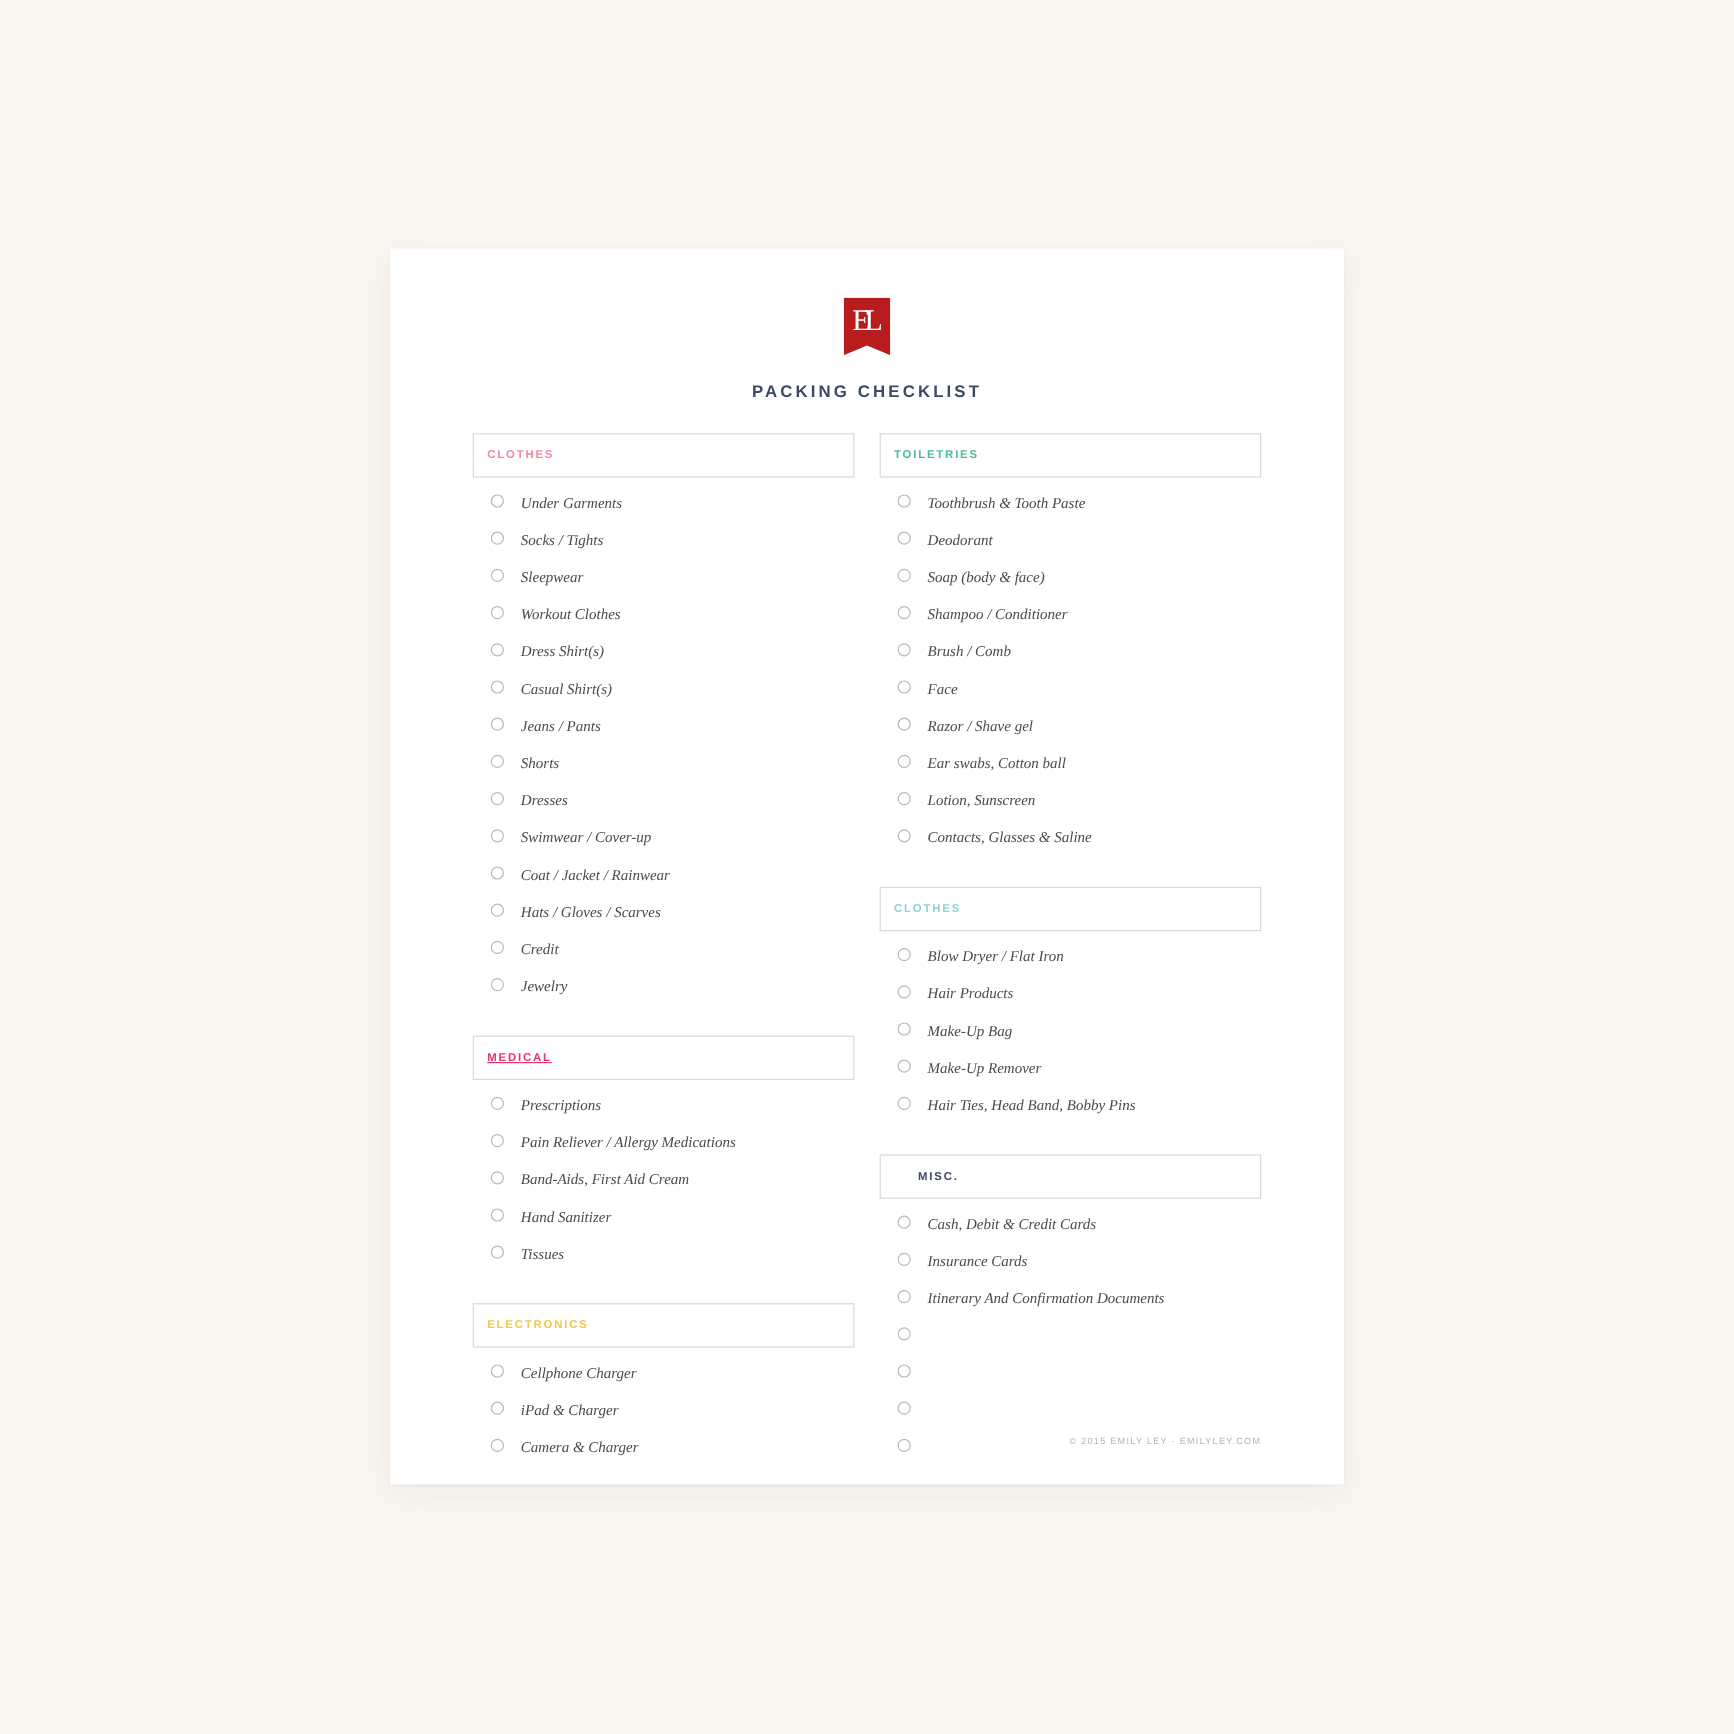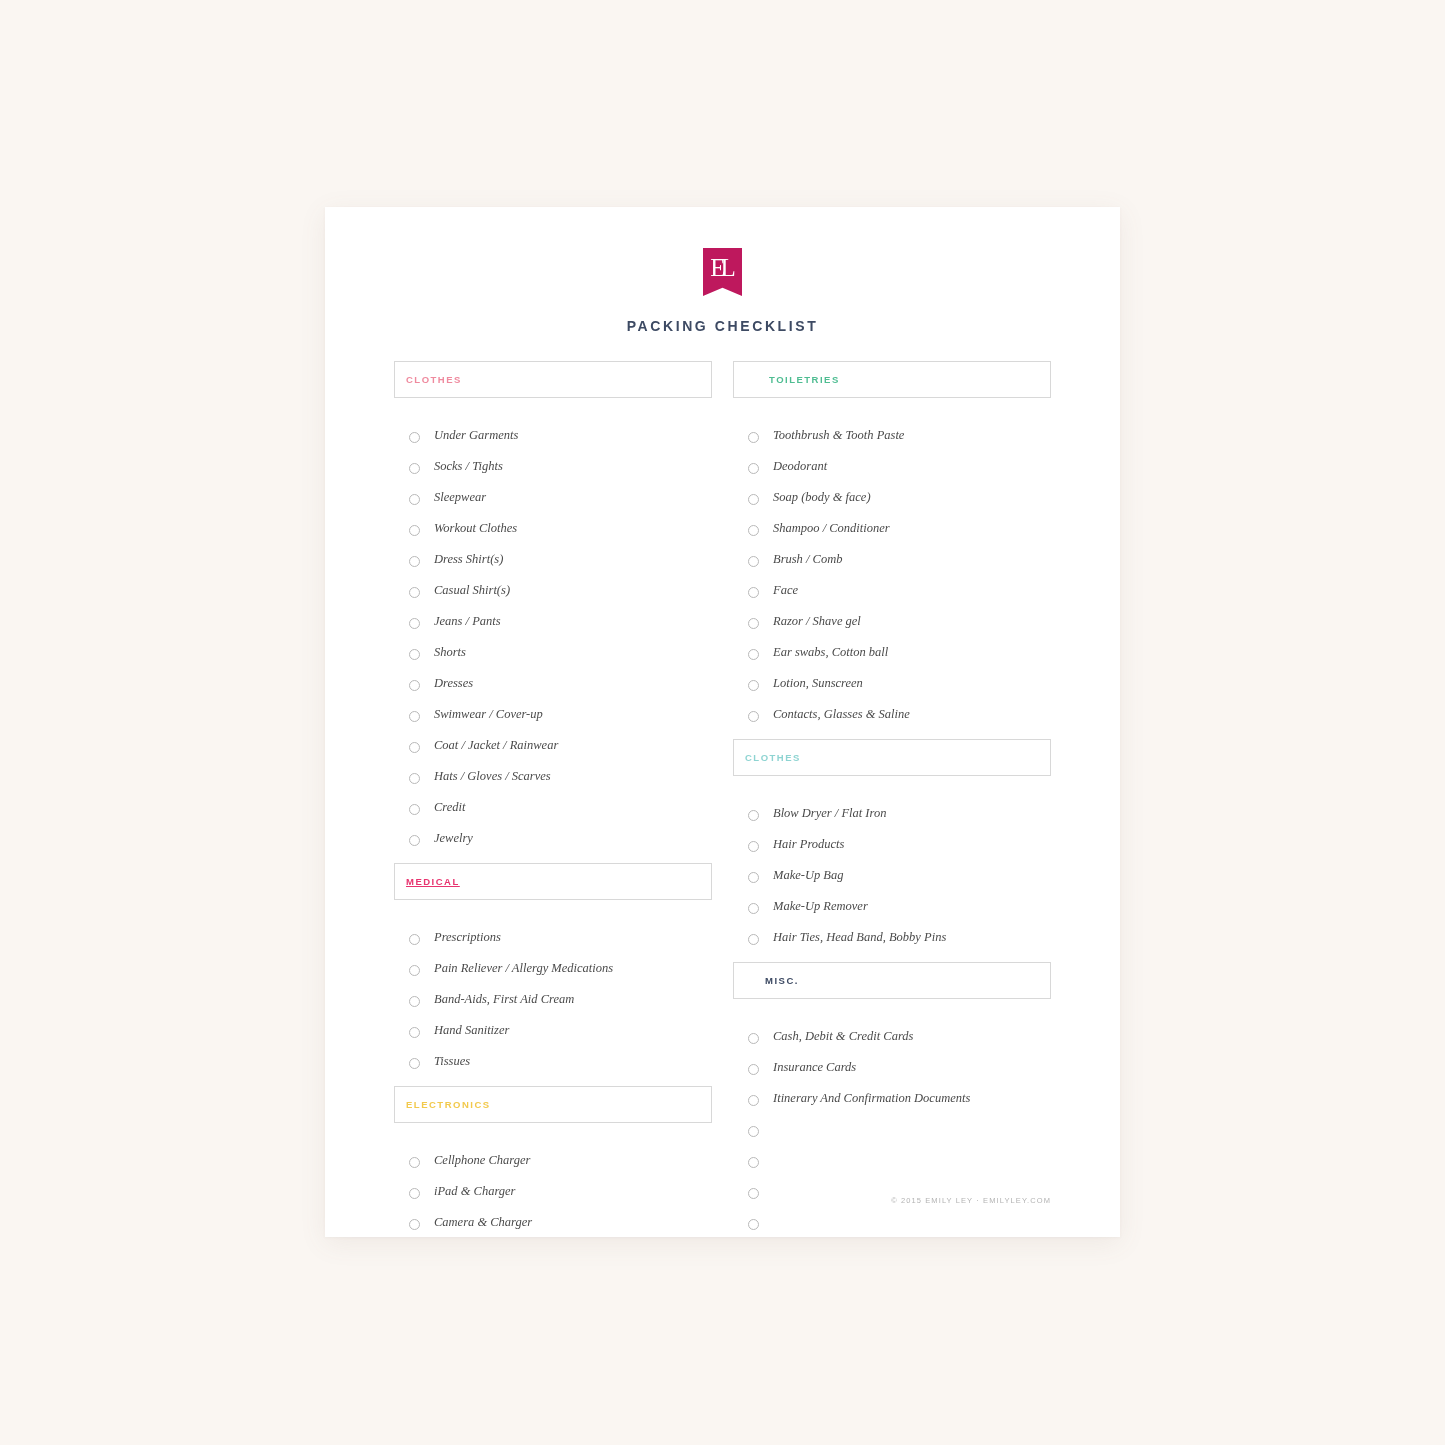--- a/index.html
+++ b/index.html
@@ -30,21 +30,21 @@
   
   #masthead {
     padding-top: 41px;
     text-align: center;
   }
   #logo-ribbon {
     position: relative;
     width: 39px;
     height: 48px;
     margin: 0 auto;
-    background: #be185d;
+    background: #b91c1c;
     -webkit-clip-path: polygon(0 0, 100% 0, 100% 100%, 50% 83%, 0 100%);
     clip-path: polygon(0 0, 100% 0, 100% 100%, 50% 83%, 0 100%);
   }
   #logo-monogram {
     position: absolute;
     left: 0;
     right: 0;
     top: 5px;
     font-family: "Liberation Serif", serif;
     font-size: 25px;
@@ -84,32 +84,32 @@
     box-sizing: border-box;
   }
   .section-title {
     font-size: 9.5px;
     font-weight: bold;
     letter-spacing: 1.5px;
   }
   .t-clothes     { color: #ef8a9e; }
   .t-medical     { color: #e8336f; text-decoration: underline; }
   .t-electronics { color: #f2c94c; }
-  .t-toiletries  { color: #4fbd92; margin-left: 24px; }
+  .t-toiletries  { color: #4fbd92; }
   .t-beauty      { color: #8ed4d2; }
   .t-misc        { color: #3d4a63; margin-left: 20px; }
 
   .section-list {
     list-style: none;
     margin: 0;
     padding: 14px 0 0 0;
   }
   .list-row {
     display: flex;
-    align-items: flex-end;
+    align-items: flex-start;
     height: 31px;
     padding-left: 15px;
   }
   .checkbox {
     width: 9px;
     height: 9px;
     border: 1px solid #b9b9b9;
     border-radius: 50%;
     flex: 0 0 auto;
     background: #fff;

